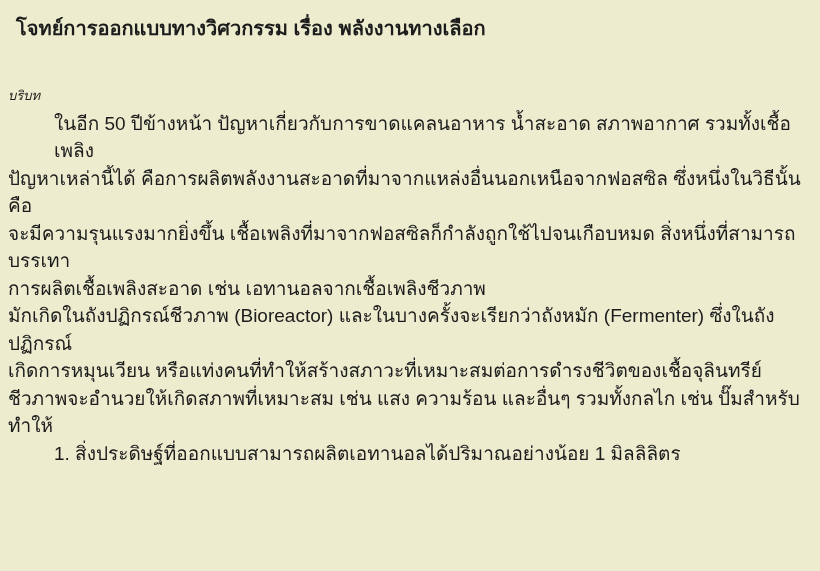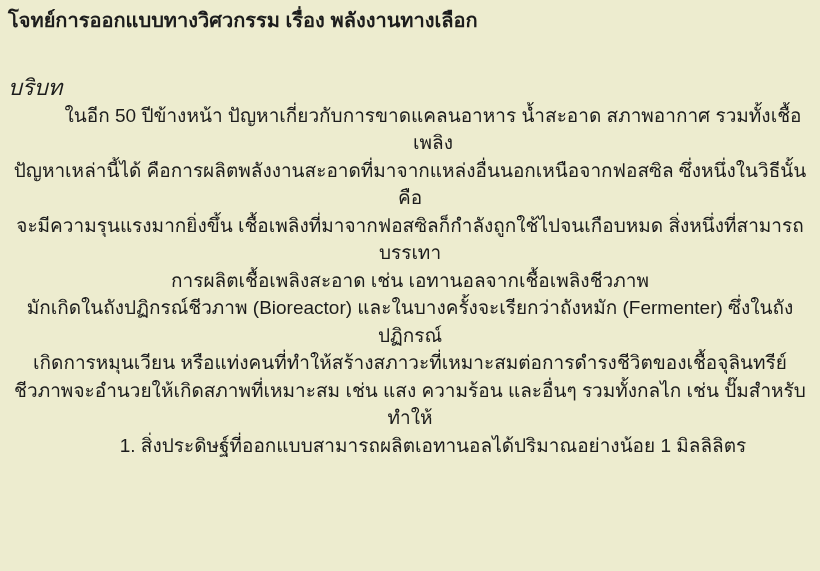--- a/index.html
+++ b/index.html
@@ -17,33 +17,32 @@
   .page {
     box-sizing: border-box;
     width: 820px;
     height: 571px;
     padding: 6px 8px 0 8px;
   }
   .doc-title {
     font-size: 20px;
     font-weight: bold;
     line-height: 28px;
-    margin: 0;
+    margin: 8px;
   }
   .section-heading {
     font-style: italic;
-    font-size: 22px;
+    font-size: 13px;
     line-height: 27.5px;
     margin-top: 40px;
   }
   .line {
     font-size: 19px;
     line-height: 27.5px;
     white-space: normal;
-    text-align: center;
   }
   .indent {
     padding-left: 46px;
   }
 </style>
 </head>
 <body style="--bg: #EDECCF; --fg: #1C1C1C;">
 
 <div class="page">
 

